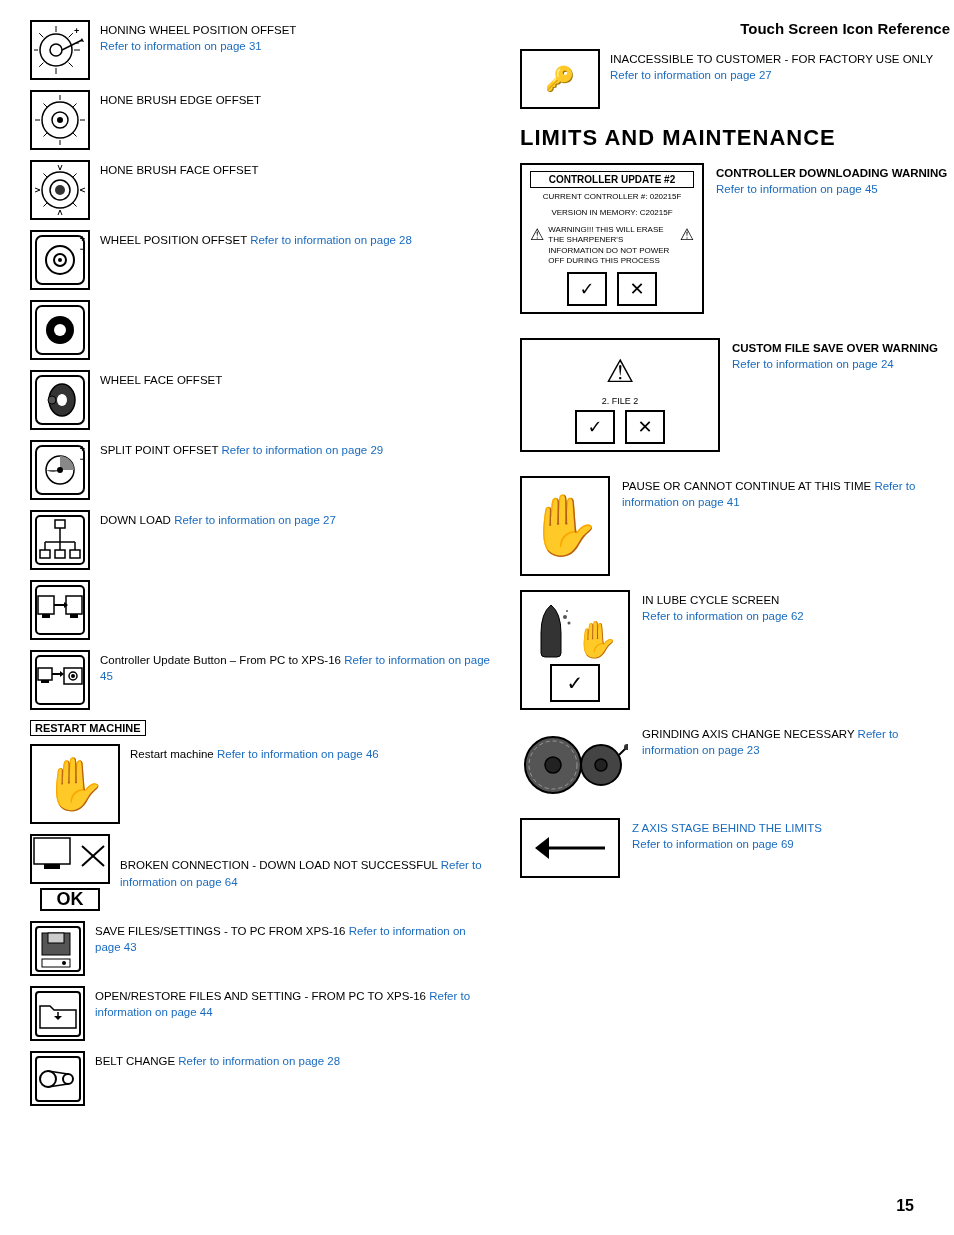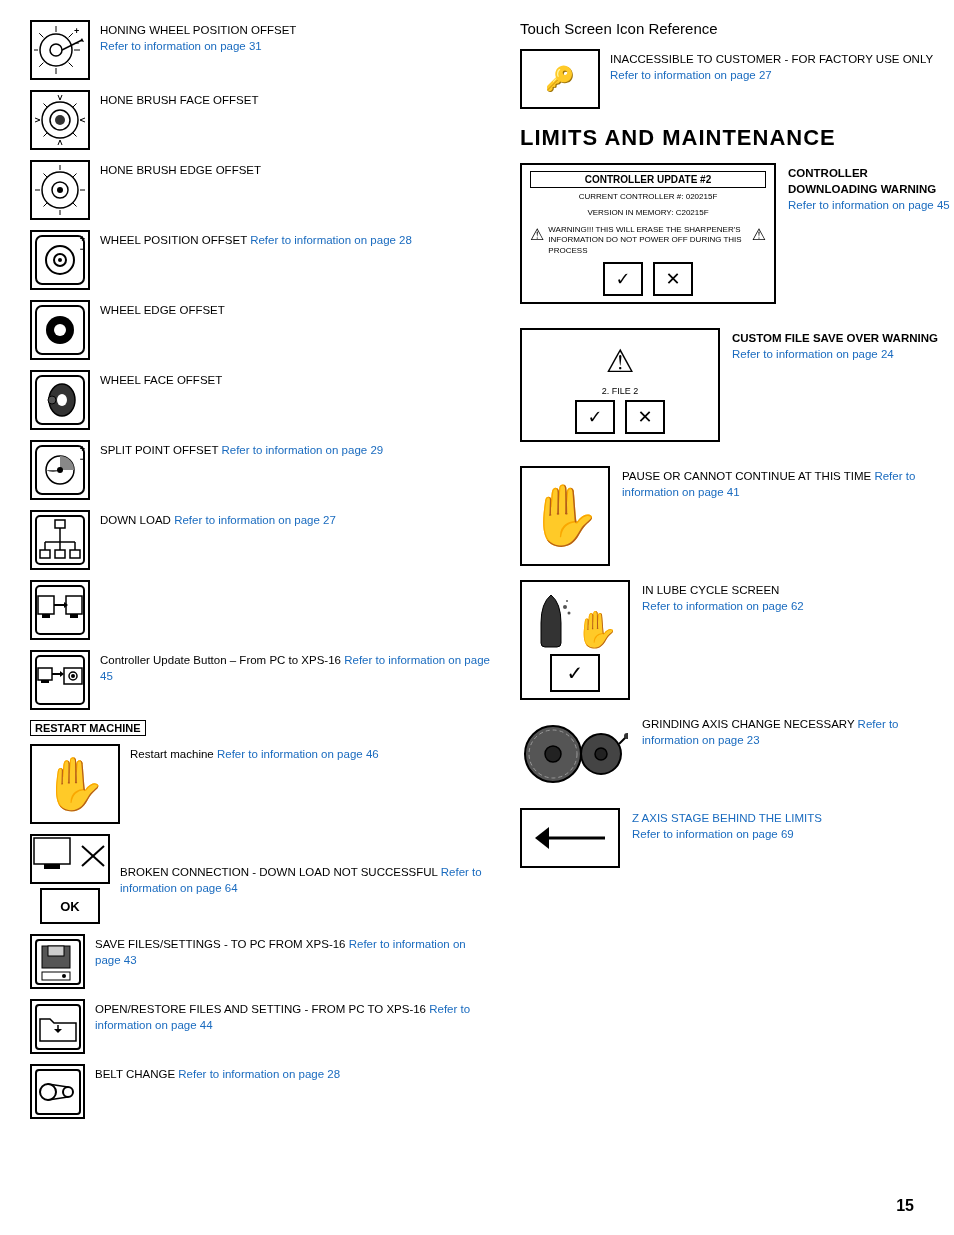--- a/index.html
+++ b/index.html
@@ -20,22 +20,22 @@
     .left-col {
       width: 460px;
       flex-shrink: 0;
     }
     .right-col {
       width: 430px;
       flex-shrink: 0;
     }
     .section-title {
       font-size: 15px;
-      font-weight: normal;
-      text-align: left;
+      font-weight: bold;
+      text-align: right;
       margin-bottom: 12px;
     }
     .alarms-title {
       font-size: 22px;
       font-weight: bold;
       text-align: left;
       margin: 16px 0 12px 0;
       letter-spacing: 1px;
     }
     .icon-row {
@@ -84,21 +84,21 @@
       top: 3px;
       font-size: 9px;
       line-height: 1.1;
       font-weight: bold;
     }
     .controller-box {
       border: 2px solid #000;
       padding: 6px 8px;
       font-size: 9px;
       text-align: center;
-      width: 256px;
+      width: 184px;
       margin-bottom: 10px;
     }
     .controller-box .title-bar {
       font-weight: bold;
       font-size: 10px;
       border: 1px solid #000;
       padding: 2px 4px;
       margin-bottom: 4px;
     }
     .controller-box .warning-text {
@@ -153,25 +153,25 @@
       justify-content: center;
       font-size: 24px;
       border: 2px solid #000;
       width: 80px;
       height: 60px;
     }
 
     .ok-box {
       border: 2px solid #000;
       width: 60px;
-      height: 36px;
+      height: 23px;
       display: flex;
       align-items: center;
       justify-content: center;
-      font-size: 13px;
+      font-size: 18px;
       font-weight: bold;
     }
 
     .top-right-row {
       display: flex;
       align-items: flex-start;
       gap: 10px;
       margin-bottom: 16px;
     }
   </style>
@@ -202,20 +202,44 @@
 
           <line x1="28" y1="26" x2="48" y2="16" stroke="#000" stroke-width="1.5"></line>
           <polygon points="48,14 50,18 46,17" fill="#000"></polygon>
           <text x="40" y="10" font-size="9" font-weight="bold">+</text>
           <text x="40" y="22" font-size="9">−</text>
         </svg>
       </div>
       <div class="icon-text">
         <span>HONING WHEEL POSITION OFFSET</span><br>
         <span class="ref-link">Refer to information on page 31</span>
+      </div>
+    </div>
+
+    <div class="icon-row">
+      <div class="icon-box">
+        <svg width="52" height="52" viewBox="0 0 52 52">
+          <circle cx="26" cy="26" r="18" fill="none" stroke="#000" stroke-width="1.5"></circle>
+          <circle cx="26" cy="26" r="8" fill="none" stroke="#000" stroke-width="1.5"></circle>
+          <circle cx="26" cy="26" r="3" fill="#000"></circle>
+
+          <g stroke="#000" stroke-width="1">
+            <line x1="26" y1="6" x2="26" y2="1"></line>
+            <line x1="26" y1="46" x2="26" y2="51"></line>
+            <line x1="6" y1="26" x2="1" y2="26"></line>
+            <line x1="46" y1="26" x2="51" y2="26"></line>
+            <line x1="13.1" y1="13.1" x2="9.5" y2="9.5"></line>
+            <line x1="38.9" y1="38.9" x2="42.5" y2="42.5"></line>
+            <line x1="38.9" y1="13.1" x2="42.5" y2="9.5"></line>
+            <line x1="13.1" y1="38.9" x2="9.5" y2="42.5"></line>
+          </g>
+        </svg>
+      </div>
+      <div class="icon-text">
+        <span>HONE BRUSH EDGE OFFSET</span>
       </div>
     </div>
 
     <div class="icon-row">
       <div class="icon-box">
         <svg width="52" height="52" viewBox="0 0 52 52">
           <circle cx="26" cy="26" r="18" fill="none" stroke="#000" stroke-width="1.5"></circle>
           <circle cx="26" cy="26" r="10" fill="none" stroke="#000" stroke-width="1.5"></circle>
           <circle cx="26" cy="26" r="5" fill="#333"></circle>
 
@@ -234,44 +258,20 @@
             <line x1="13.1" y1="38.9" x2="9.5" y2="42.5"></line>
           </g>
         </svg>
       </div>
       <div class="icon-text">
         <span>HONE BRUSH FACE OFFSET</span>
       </div>
     </div>
 
     <div class="icon-row">
-      <div class="icon-box">
-        <svg width="52" height="52" viewBox="0 0 52 52">
-          <circle cx="26" cy="26" r="18" fill="none" stroke="#000" stroke-width="1.5"></circle>
-          <circle cx="26" cy="26" r="8" fill="none" stroke="#000" stroke-width="1.5"></circle>
-          <circle cx="26" cy="26" r="3" fill="#000"></circle>
-
-          <g stroke="#000" stroke-width="1">
-            <line x1="26" y1="6" x2="26" y2="1"></line>
-            <line x1="26" y1="46" x2="26" y2="51"></line>
-            <line x1="6" y1="26" x2="1" y2="26"></line>
-            <line x1="46" y1="26" x2="51" y2="26"></line>
-            <line x1="13.1" y1="13.1" x2="9.5" y2="9.5"></line>
-            <line x1="38.9" y1="38.9" x2="42.5" y2="42.5"></line>
-            <line x1="38.9" y1="13.1" x2="42.5" y2="9.5"></line>
-            <line x1="13.1" y1="38.9" x2="9.5" y2="42.5"></line>
-          </g>
-        </svg>
-      </div>
-      <div class="icon-text">
-        <span>HONE BRUSH EDGE OFFSET</span>
-      </div>
-    </div>
-
-    <div class="icon-row">
       <div class="icon-box" style="position:relative">
         <svg width="52" height="52" viewBox="0 0 52 52">
           <rect x="2" y="2" width="48" height="48" rx="6" fill="none" stroke="#000" stroke-width="2"></rect>
           <circle cx="26" cy="26" r="14" fill="none" stroke="#000" stroke-width="2"></circle>
           <circle cx="26" cy="26" r="6" fill="none" stroke="#000" stroke-width="2"></circle>
           <circle cx="26" cy="26" r="2" fill="#000"></circle>
         </svg>
         <div class="plus-minus">+<br>−</div>
       </div>
       <div class="icon-text">
@@ -279,23 +279,20 @@
       </div>
     </div>
 
     <div class="icon-row">
       <div class="icon-box">
         <svg width="52" height="52" viewBox="0 0 52 52">
           <rect x="2" y="2" width="48" height="48" rx="6" fill="none" stroke="#000" stroke-width="2"></rect>
           <circle cx="26" cy="26" r="14" fill="#000"></circle>
           <circle cx="26" cy="26" r="6" fill="#fff"></circle>
         </svg>
-      </div>
-      <div class="icon-text">
-        <span>WHEEL EDGE OFFSET</span>
       </div>
     </div>
 
     <div class="icon-row">
       <div class="icon-box">
         <svg width="52" height="52" viewBox="0 0 52 52">
           <rect x="2" y="2" width="48" height="48" rx="6" fill="none" stroke="#000" stroke-width="2"></rect>
 
           <ellipse cx="28" cy="26" rx="13" ry="16" fill="#333" stroke="#000" stroke-width="1.5"></ellipse>
           <ellipse cx="28" cy="26" rx="5" ry="6" fill="#fff"></ellipse>

